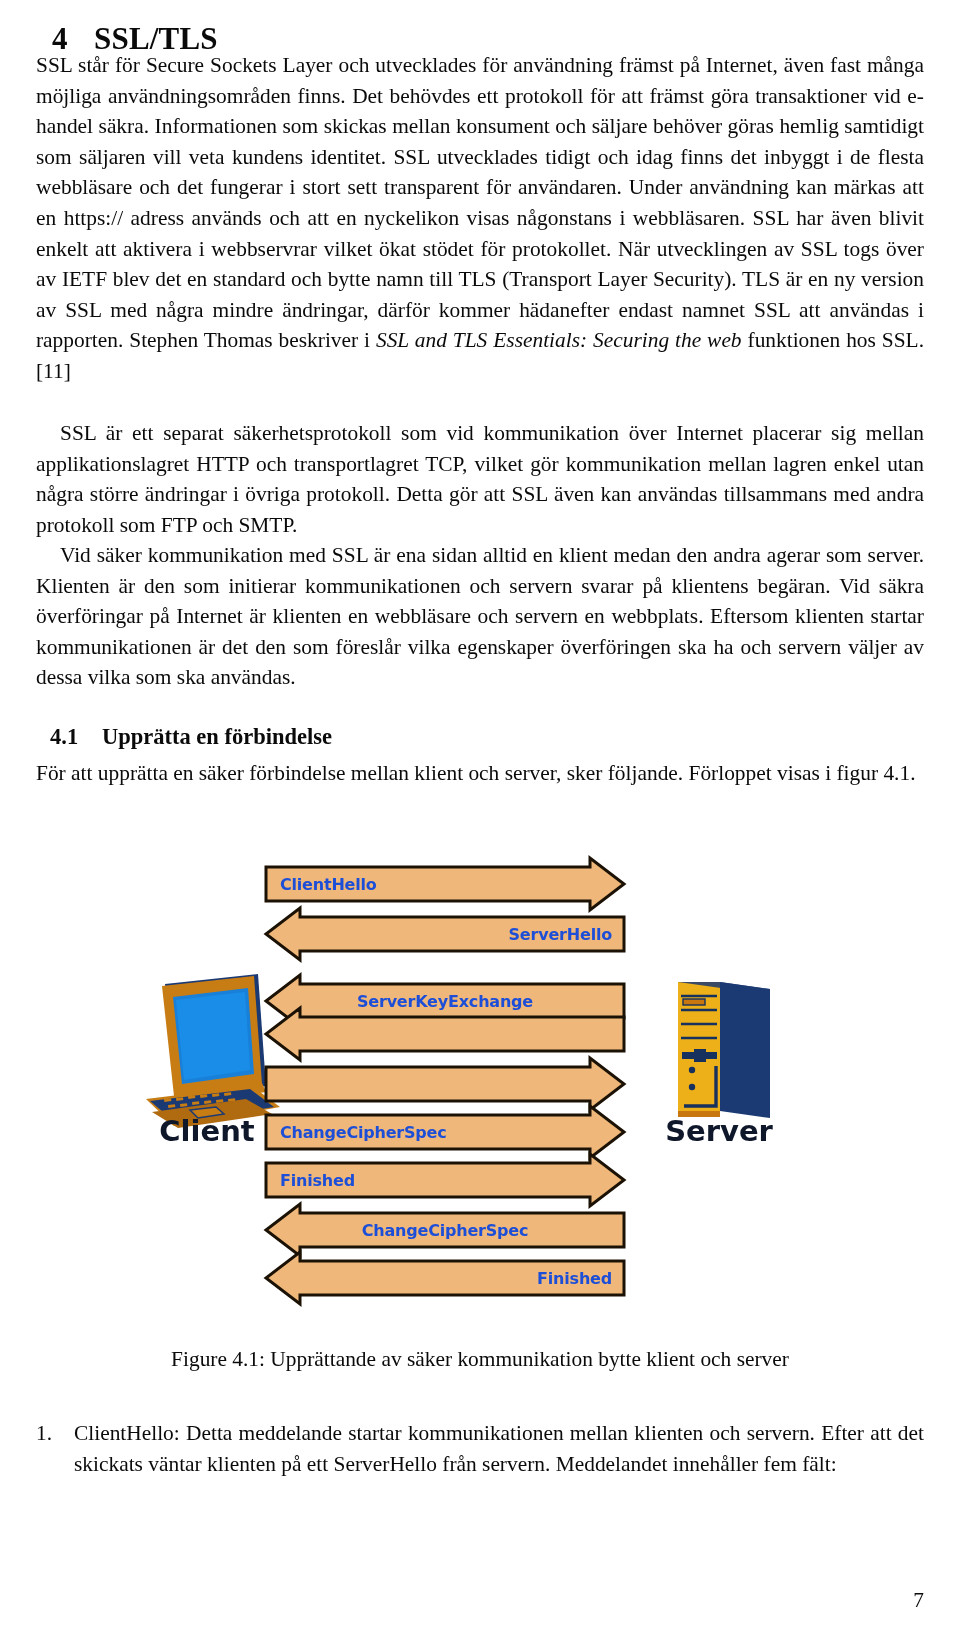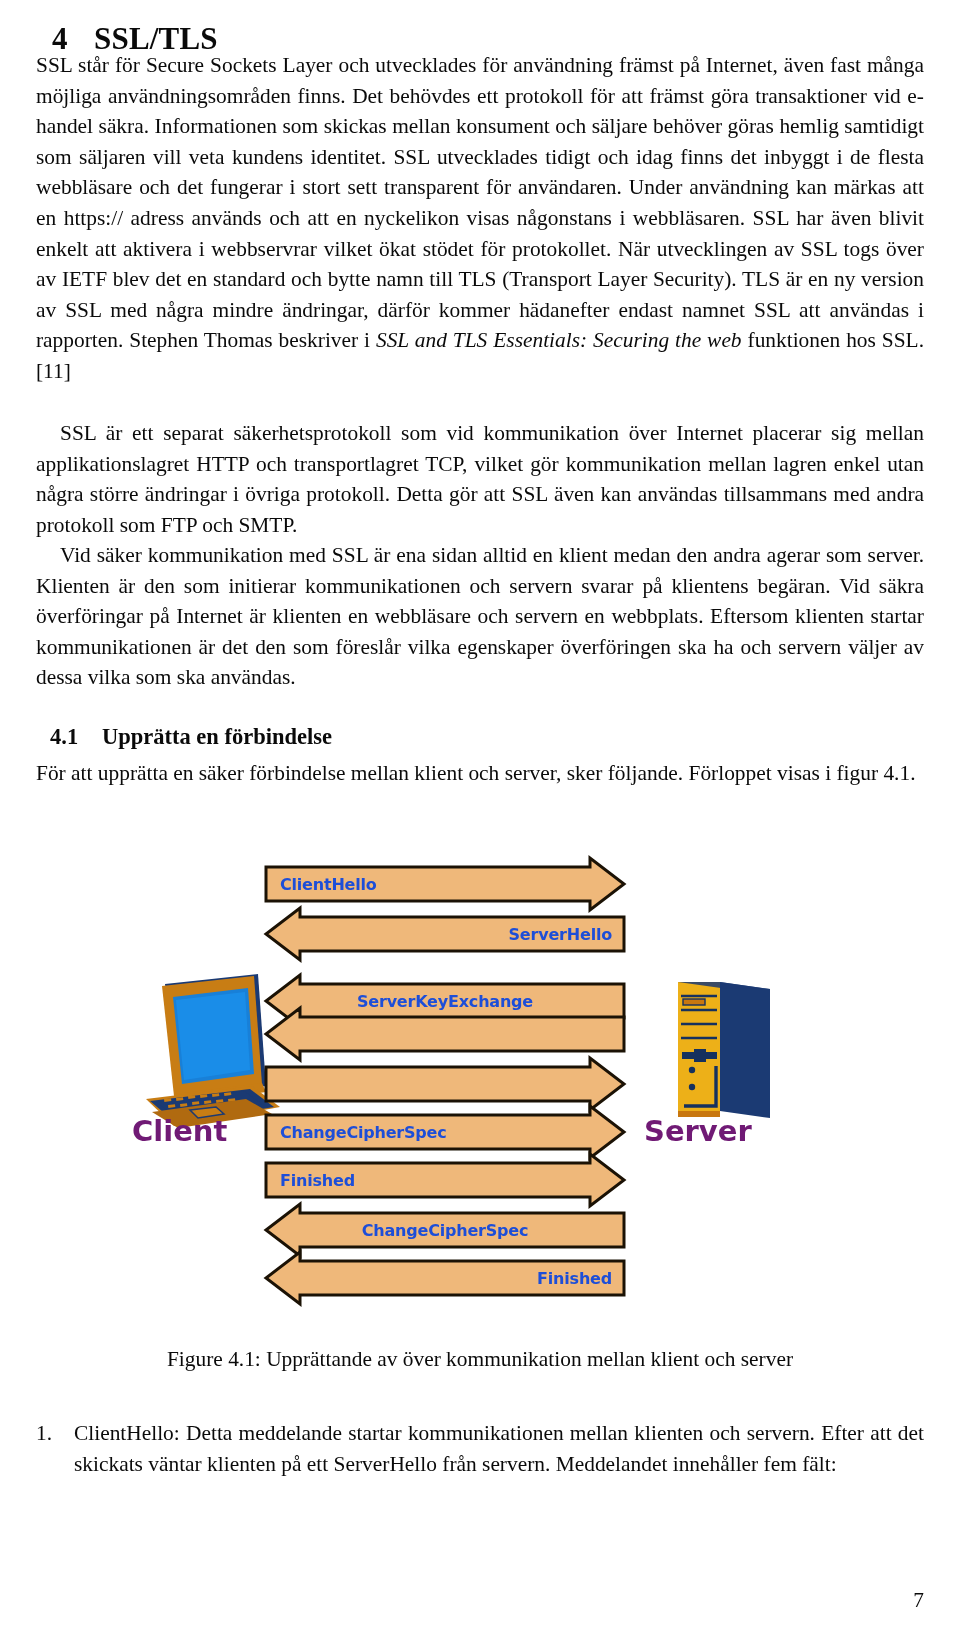--- a/index.html
+++ b/index.html
@@ -57,23 +57,23 @@
     font-family:"DejaVu Sans","Liberation Sans",sans-serif;
     font-weight:bold;font-size:16px;color:#1d4ed8;
     white-space:nowrap;letter-spacing:-0.2px;
   }
   .arrow.right .lbl{left:14px;}
   .arrow.left  .lbl{right:12px;}
 
   
   .device{position:absolute;}
   .device-label{
-    position:absolute;width:100%;
+    position:absolute;width:100%;text-align:center;
     font-family:"DejaVu Sans","Liberation Sans",sans-serif;
-    font-weight:bold;font-size:29px;color:#701a75;
+    font-weight:bold;font-size:29px;color:#0f172a;
   }
 </style>
 </head>
 <body>
 
 <div class="page">
 
   <h1 class="sec">
     <span class="num">4</span><span>SSL/TLS</span>
   </h1>
@@ -213,21 +213,21 @@
             <svg width="358" height="52">
               <polygon points="358,9 34,9 34,0 0,26 34,52 34,43 358,43" fill="#EFB87A" stroke="#1b1205" stroke-width="3" stroke-linejoin="miter"></polygon>
             </svg>
             <span class="lbl">Finished</span>
           </div>
         </div>
 
     </div>
   </div>
 
-  <div class="caption">Figure 4.1: Upprättande av över kommunikation mellan klient och server</div>
+  <div class="caption">Figure 4.1: Upprättande av säker kommunikation bytte klient och server</div>
 
   <div class="listitem">
     <span class="marker">1.</span>
     <span class="body">ClientHello: Detta meddelande startar kommunikationen mellan klienten och servern. Efter att det skickats väntar klienten på ett ServerHello från servern.  Meddelandet innehåller fem fält:</span>
   </div>
 
   <div class="pageno">7</div>
 
 </div>
 

